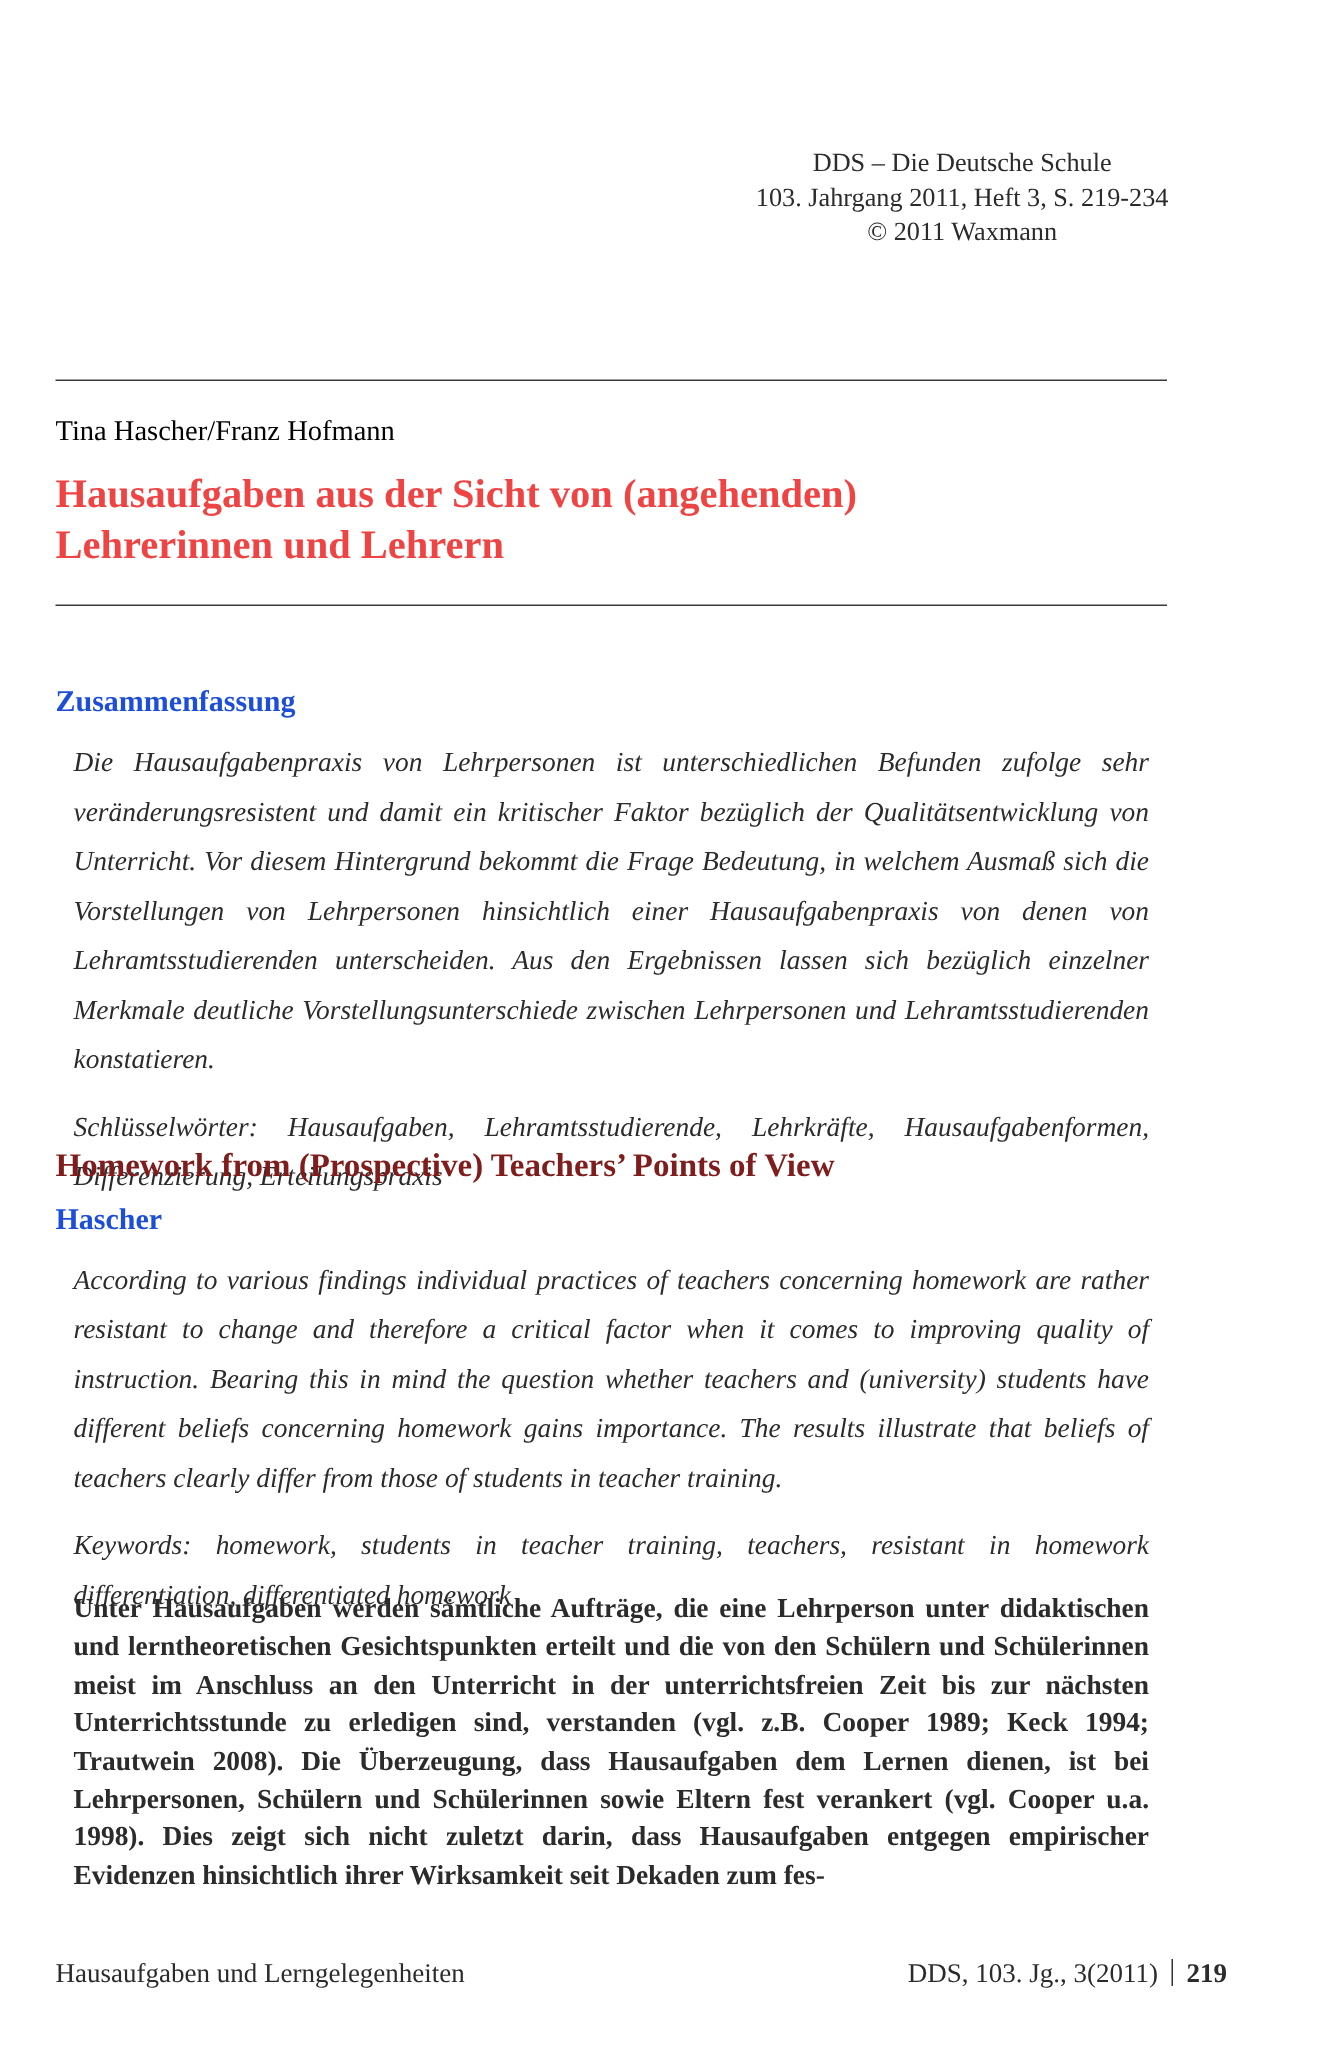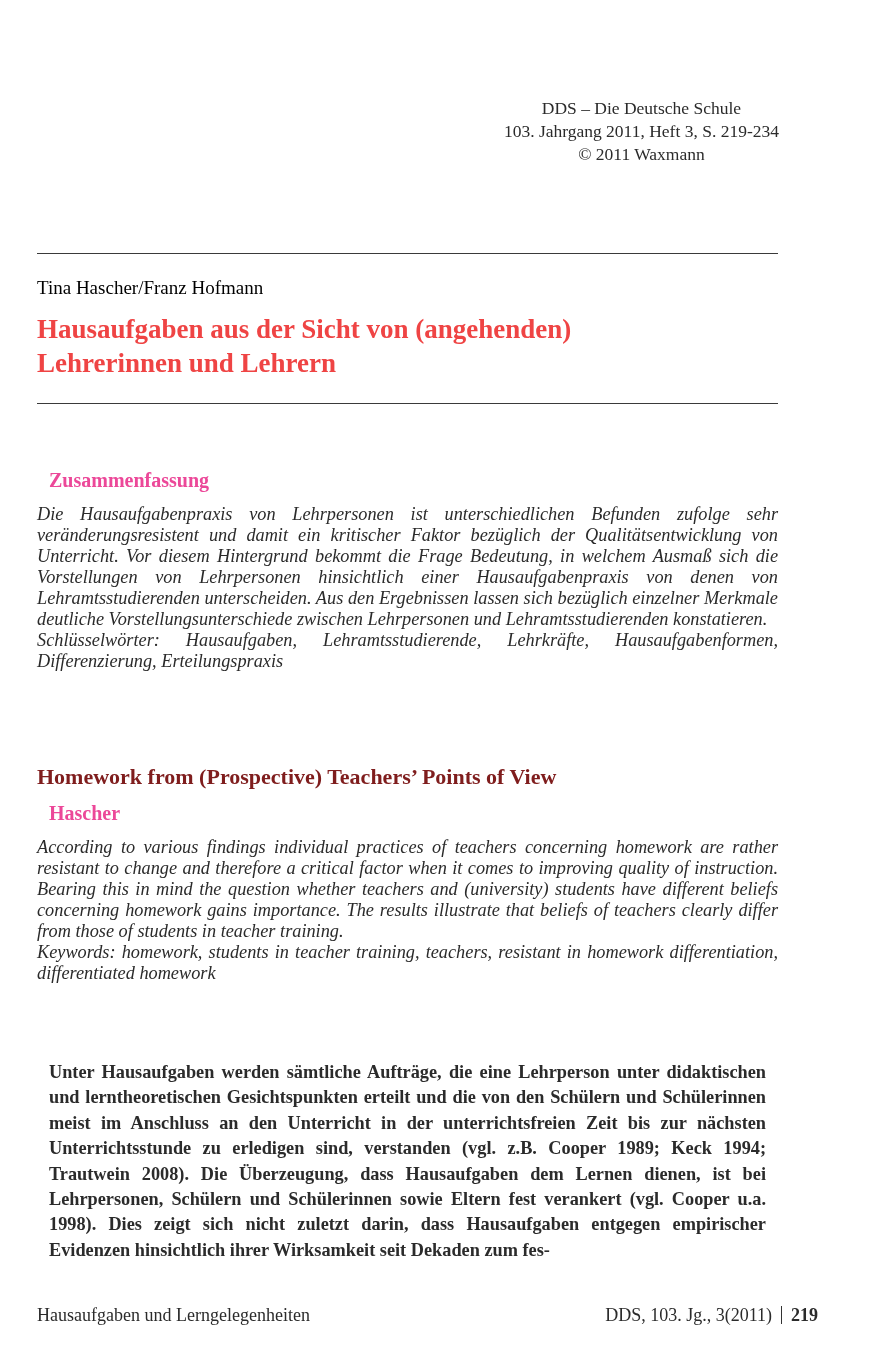--- a/index.html
+++ b/index.html
@@ -5,23 +5,23 @@
   html, body { margin: 0; padding: 0; }
   body {
     width: 891px; height: 1369px; background: #ffffff; position: relative; overflow: hidden;
     font-family: "Liberation Serif", "DejaVu Serif", serif; color: #2b2b2b;
   }
   .journal-info { position: absolute; right: 112px; top: 97px; text-align: center; font-size: 17.5px; line-height: 23px; }
   .rule { position: absolute; left: 37px; width: 741px; height: 1px; background: #3a3a3a; }
   .authors { position: absolute; left: 37px; top: 277px; font-size: 19px; color: #000000; }
   .title { position: absolute; left: 37px; top: 312px; width: 741px; font-size: 27px; line-height: 34px; font-weight: bold; color: #ef4444; }
   .section { position: absolute; left: 37px; width: 741px; }
-  .section h3 { margin: 12px; font-size: 20px; font-weight: bold; line-height: 24px; color: #ec4899; }
+  .section h3 { margin: 0; font-size: 20px; font-weight: bold; line-height: 24px; color: #1d4ed8; }
   .section h2 { margin: 0; font-size: 22px; font-weight: bold; line-height: 26px; color: #7f1d1d; }
-  .italic-text { font-style: italic; font-size: 18.3px; line-height: 21px; text-align: justify; text-align-last: left; margin: 0; }
+  .italic-text { font-style: italic; font-size: 18.3px; line-height: 33px; text-align: justify; text-align-last: left; margin: 12px; }
   .body-text { font-size: 18.3px; line-height: 25.4px; text-align: justify; margin: 12px; font-weight: bold; }
   .footer { position: absolute; left: 37px; top: 1305px; width: 781px; font-size: 18px; display: flex; justify-content: space-between; }
   .footer .pageno { font-weight: bold; }
   .footer .sep { display: inline-block; width: 1px; height: 18px; background: #333; margin: 0 9px; vertical-align: -3px; }
 </style>
 </head>
 <body>
 
 <div class="journal-info">
   <div>DDS – Die Deutsche Schule</div>

